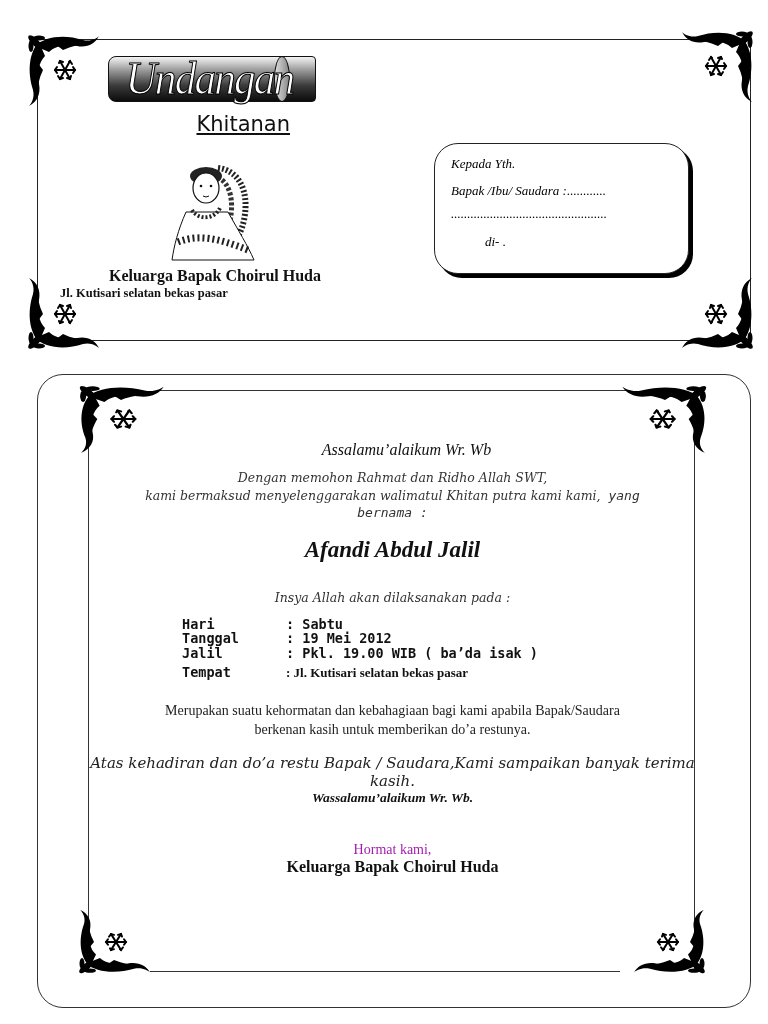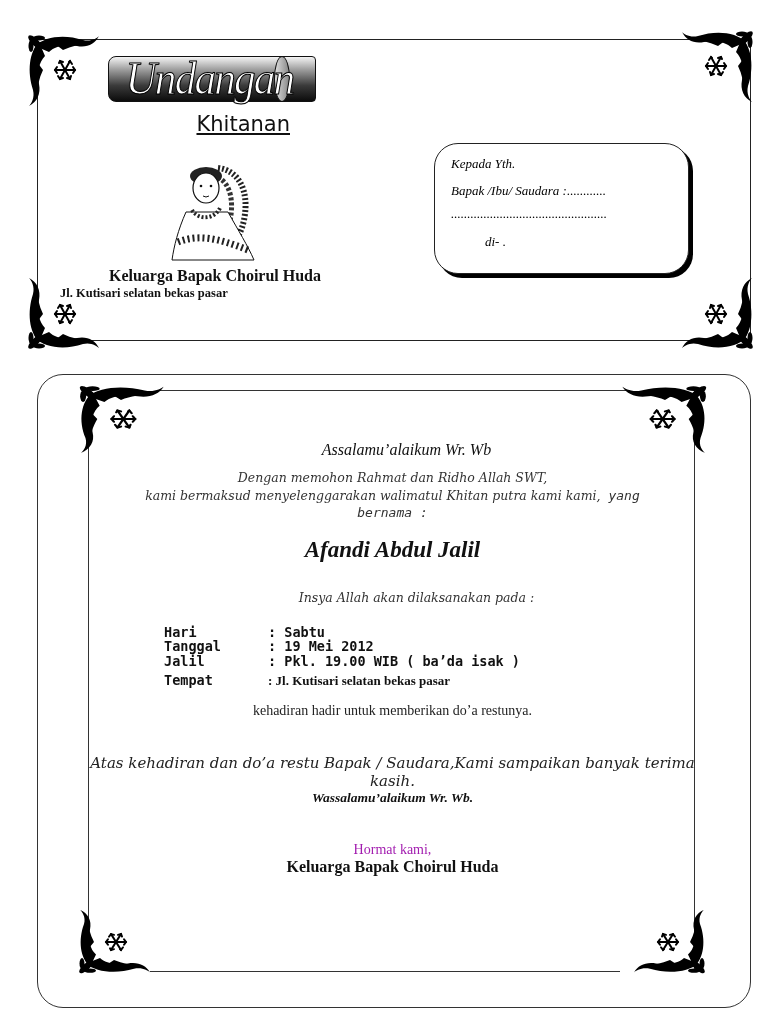--- a/index.html
+++ b/index.html
@@ -36,23 +36,23 @@
   .inner-top { position: absolute; left: 160px; top: 390px; width: 470px; border-top: 1.2px solid #333; }
   .inner-bottom { position: absolute; left: 150px; top: 971px; width: 470px; border-top: 1.2px solid #333; }
 
   .center { position: absolute; left: 90px; width: 605px; text-align: center; }
   .salam { top: 441px; font-weight: normal; font-style: italic; font-size: 16px; margin-left: 14px; }
   .intro1 { top: 470px; font-family: "DejaVu Serif", serif; font-style: italic; font-size: 12.5px; color: #333; }
   .intro2 { top: 488px; font-family: "DejaVu Serif", serif; font-style: italic; font-size: 12.5px; color: #333; }
   .intro2 .mono { font-family: "DejaVu Sans Mono", monospace; font-size: 13px; }
   .intro3 { top: 505px; font-family: "DejaVu Sans Mono", monospace; font-style: italic; font-size: 13px; color: #333; }
   .name { top: 537px; font-weight: bold; font-style: italic; font-size: 23px; }
-  .insya { top: 590px; font-family: "DejaVu Serif", serif; font-style: italic; font-size: 12.5px; color: #333; padding-left: 24px; }
+  .insya { top: 590px; font-family: "DejaVu Serif", serif; font-style: italic; font-size: 12.5px; color: #333; }
 
-  .detail { position: absolute; left: 164px; font-family: "DejaVu Sans Mono", monospace; font-weight: bold; font-size: 13.5px; white-space: pre; line-height: 15px; margin-top: 8px; }
+  .detail { position: absolute; left: 182px; font-family: "DejaVu Sans Mono", monospace; font-weight: bold; font-size: 13.5px; white-space: pre; line-height: 15px; }
   .detail .lbl { display: inline-block; width: 104px; }
   .detail .val-serif { font-family: "Liberation Serif", serif; font-weight: bold; font-size: 13px; }
 
   .para1 { top: 701px; font-size: 14px; color: #222; line-height: 19px; }
   .para2 { top: 754px; font-family: "DejaVu Serif", serif; font-style: italic; font-size: 15px; color: #222; }
   .wassalam { top: 790px; font-weight: bold; font-style: italic; font-size: 13.5px; }
   .hormat { top: 842px; font-size: 14px; color: #a21caf; }
   .fam-bottom { top: 858px; font-weight: bold; font-size: 16px; }
 </style>
 </head>
@@ -170,18 +170,19 @@
 <div class="center intro3">bernama :</div>
 <div class="center name">Afandi Abdul Jalil</div>
 <div class="center insya">Insya Allah akan dilaksanakan pada :</div>
 
 <div class="detail" style="top:617px;"><span class="lbl">Hari</span><span>: Sabtu</span></div>
 <div class="detail" style="top:631px;"><span class="lbl">Tanggal</span><span>: 19 Mei 2012</span></div>
 <div class="detail" style="top:646px;"><span class="lbl">Jalil</span><span>: Pkl. 19.00 WIB ( ba’da isak )</span></div>
 <div class="detail" style="top:665px;"><span class="lbl">Tempat</span><span class="val-serif">: Jl. Kutisari selatan bekas pasar</span></div>
 
 <div class="center para1">
-  <div>kehadiran hadir untuk memberikan do’a restunya.</div>
+  <div>Merupakan suatu kehormatan dan kebahagiaan bagi kami apabila Bapak/Saudara</div>
+  <div>berkenan kasih untuk memberikan do’a restunya.</div>
 </div>
 <div class="center para2">Atas kehadiran dan do’a restu Bapak / Saudara,Kami sampaikan banyak terima kasih.</div>
 <div class="center wassalam">Wassalamu’alaikum Wr. Wb.</div>
 <div class="center hormat">Hormat kami,</div>
 <div class="center fam-bottom">Keluarga Bapak Choirul Huda</div>
 
 </body></html>

